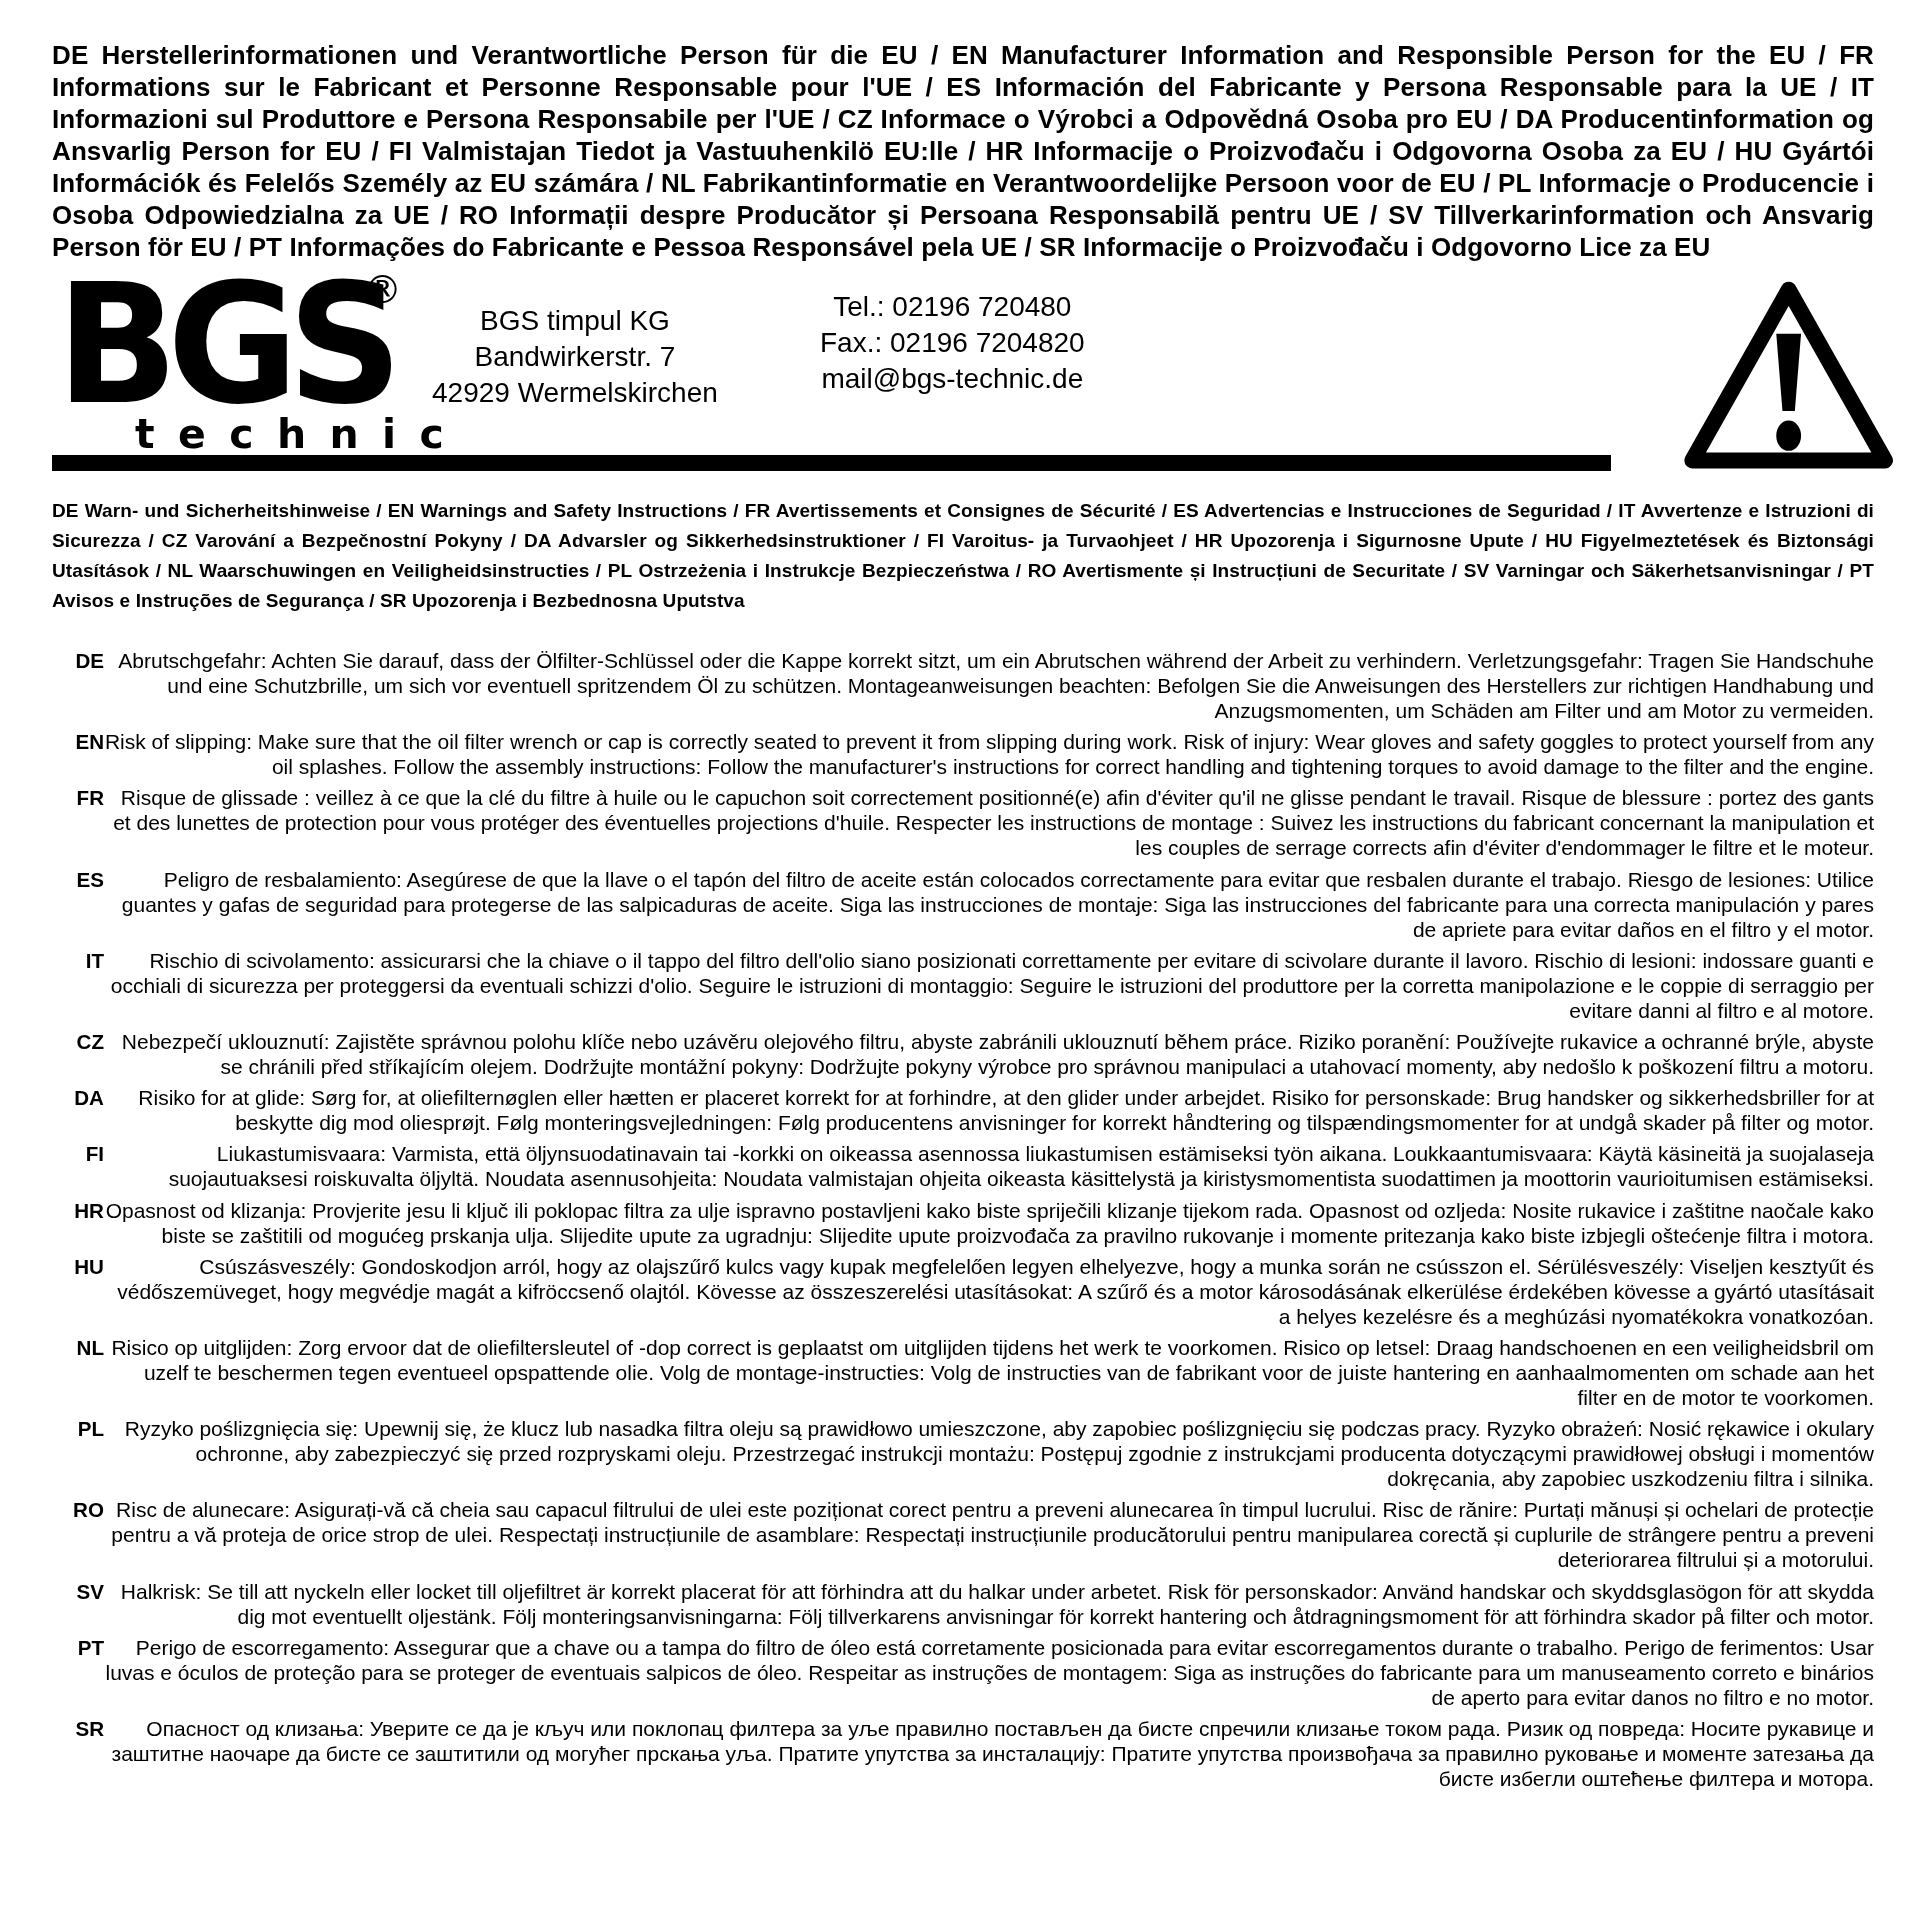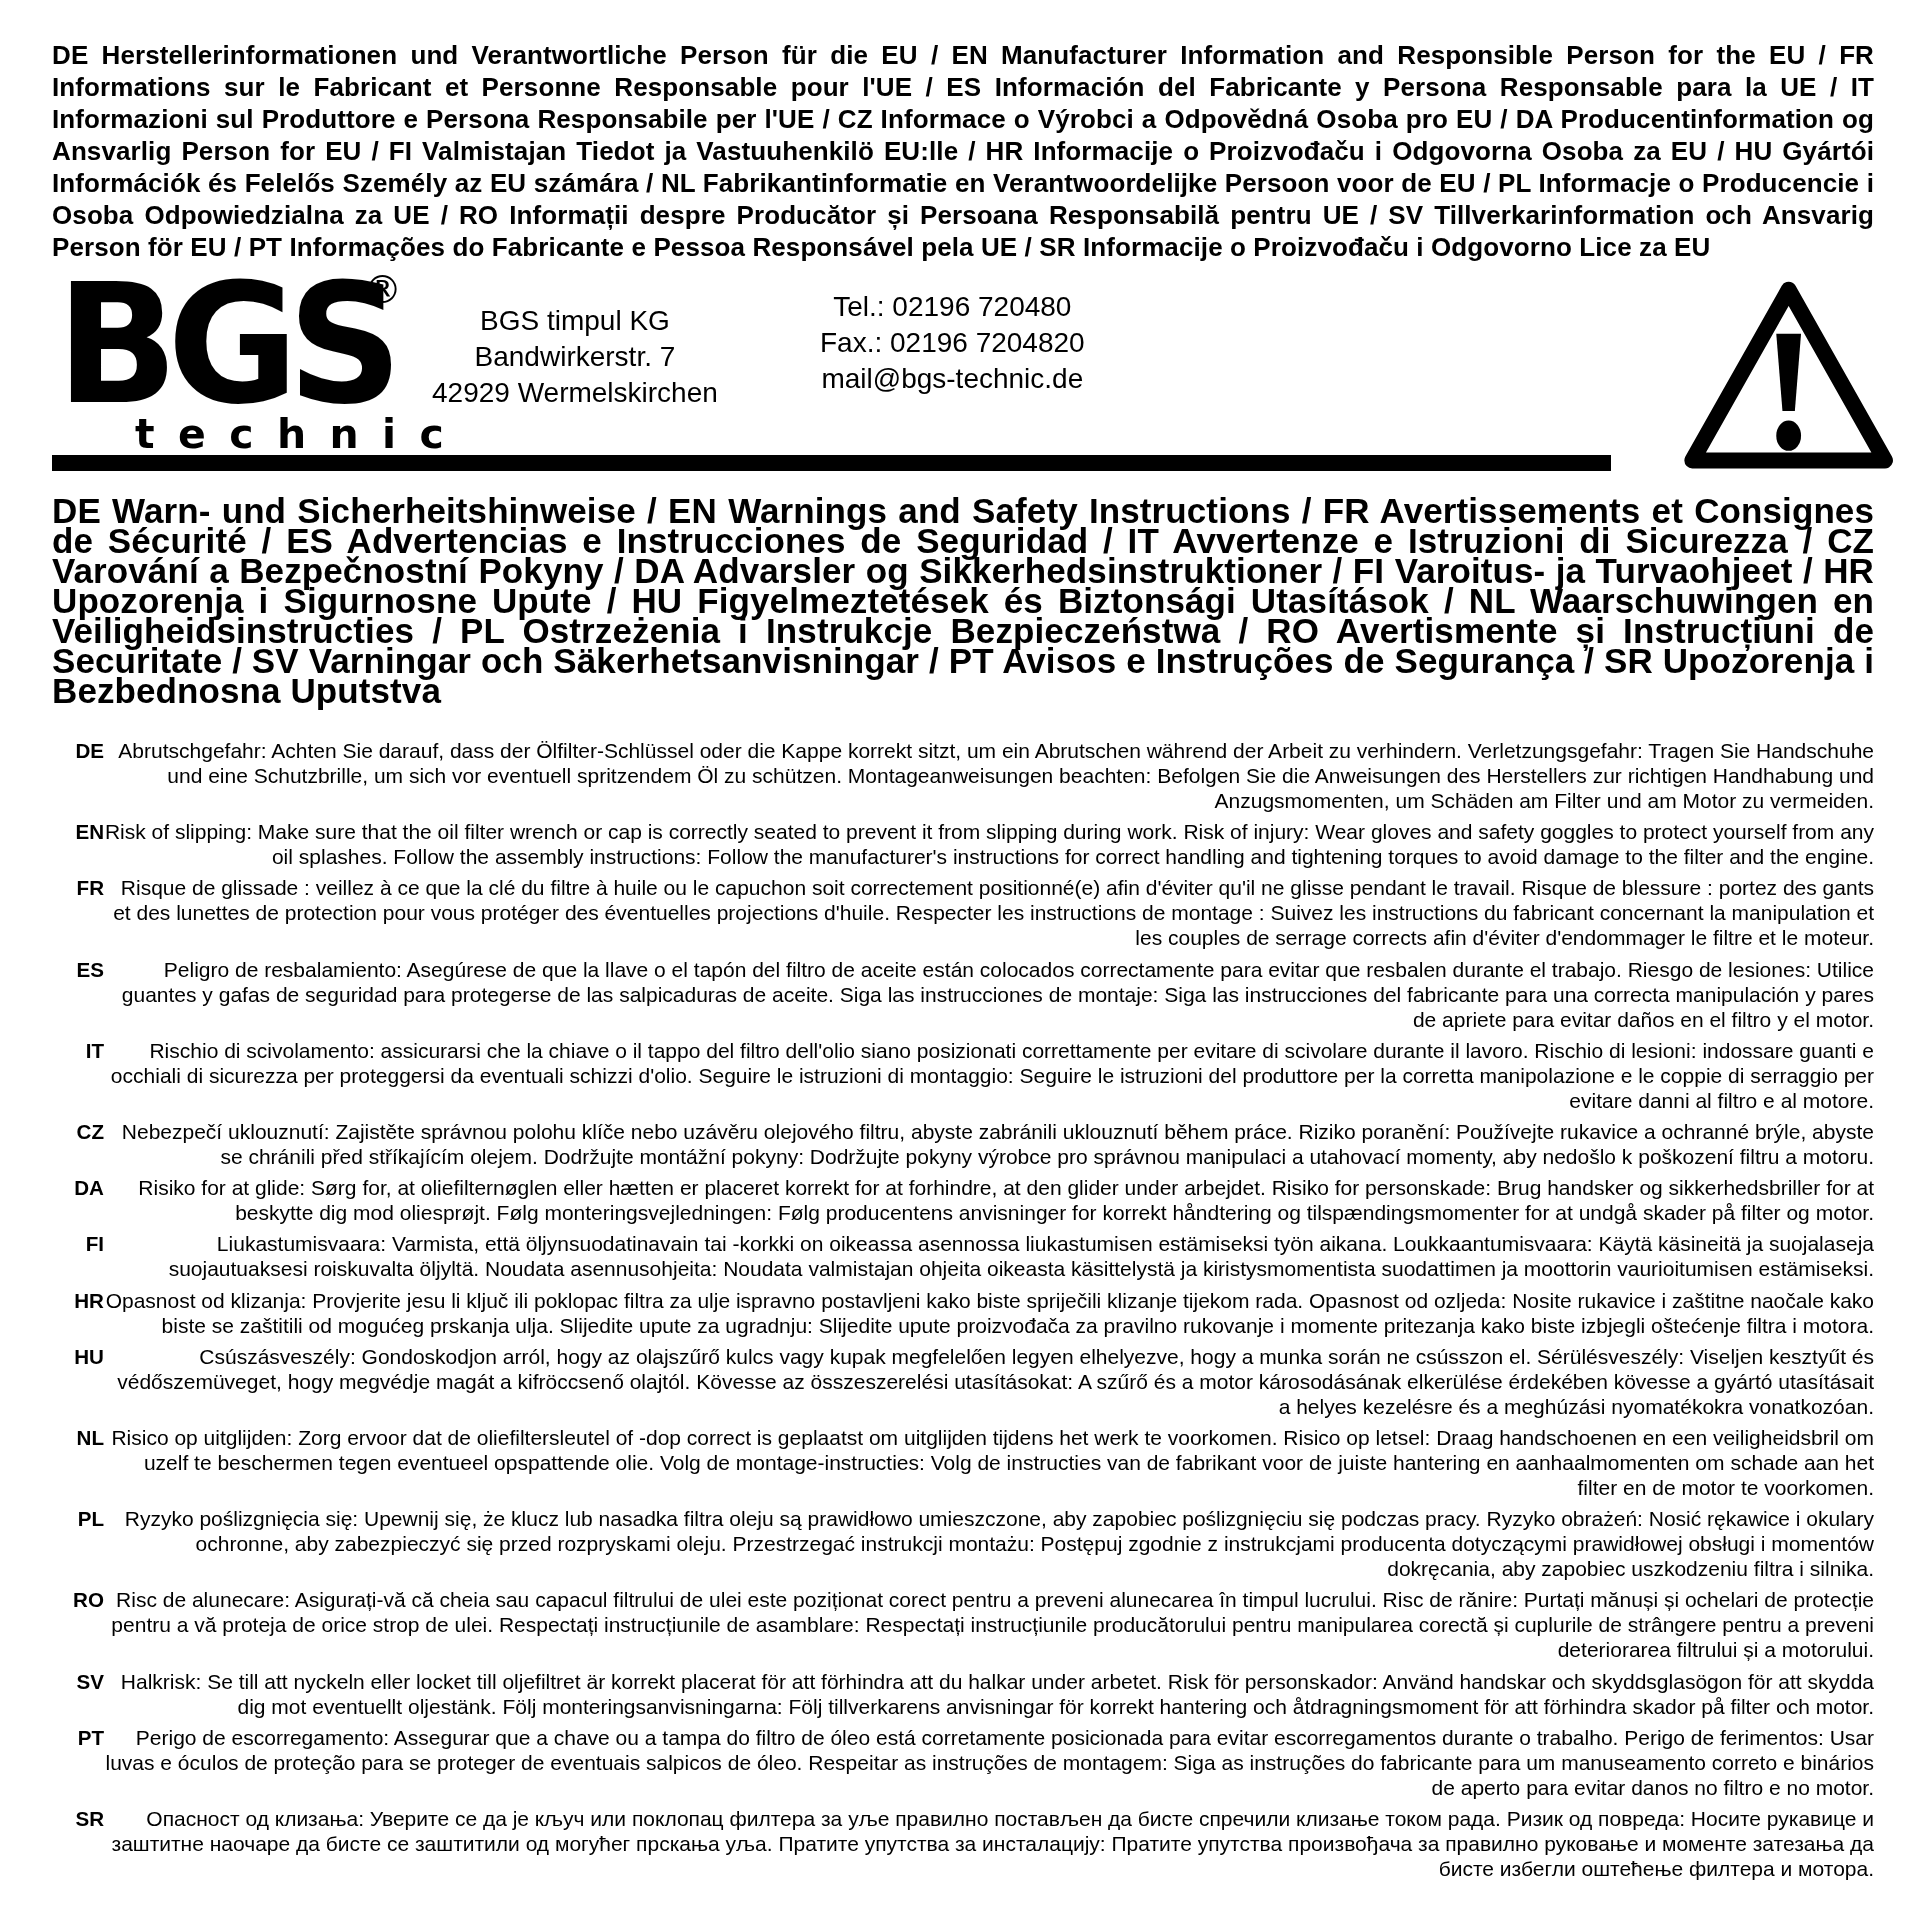--- a/index.html
+++ b/index.html
@@ -51,21 +51,21 @@
     position: absolute; left: 1120px; top: 105px;
     font-size: 39px; font-weight: bold; letter-spacing: 0.7px;
   }
   .warning-triangle { position: absolute; left: 1632px; top: -4.1px; }
 
   .divider { width: 1559px; height: 16px; background: #000; margin-top: 5.5px; }
 
   .warnings-title {
     margin-top: 25px;
     font-weight: bold;
-    font-size: 35px;
+    font-size: 19px;
     line-height: 30px;
     text-align: justify;
     letter-spacing: 0.1px;
   }
 
   .sections { margin-top: 32px; }
   .section { display: flex; margin-bottom: 6.2px; text-align: right; }
   .section-code { flex: none; width: 52px; font-weight: bold; font-size: 20.6px; line-height: 25px; }
   .section-text { flex: 1; font-size: 21px; line-height: 25px; }
 </style>

